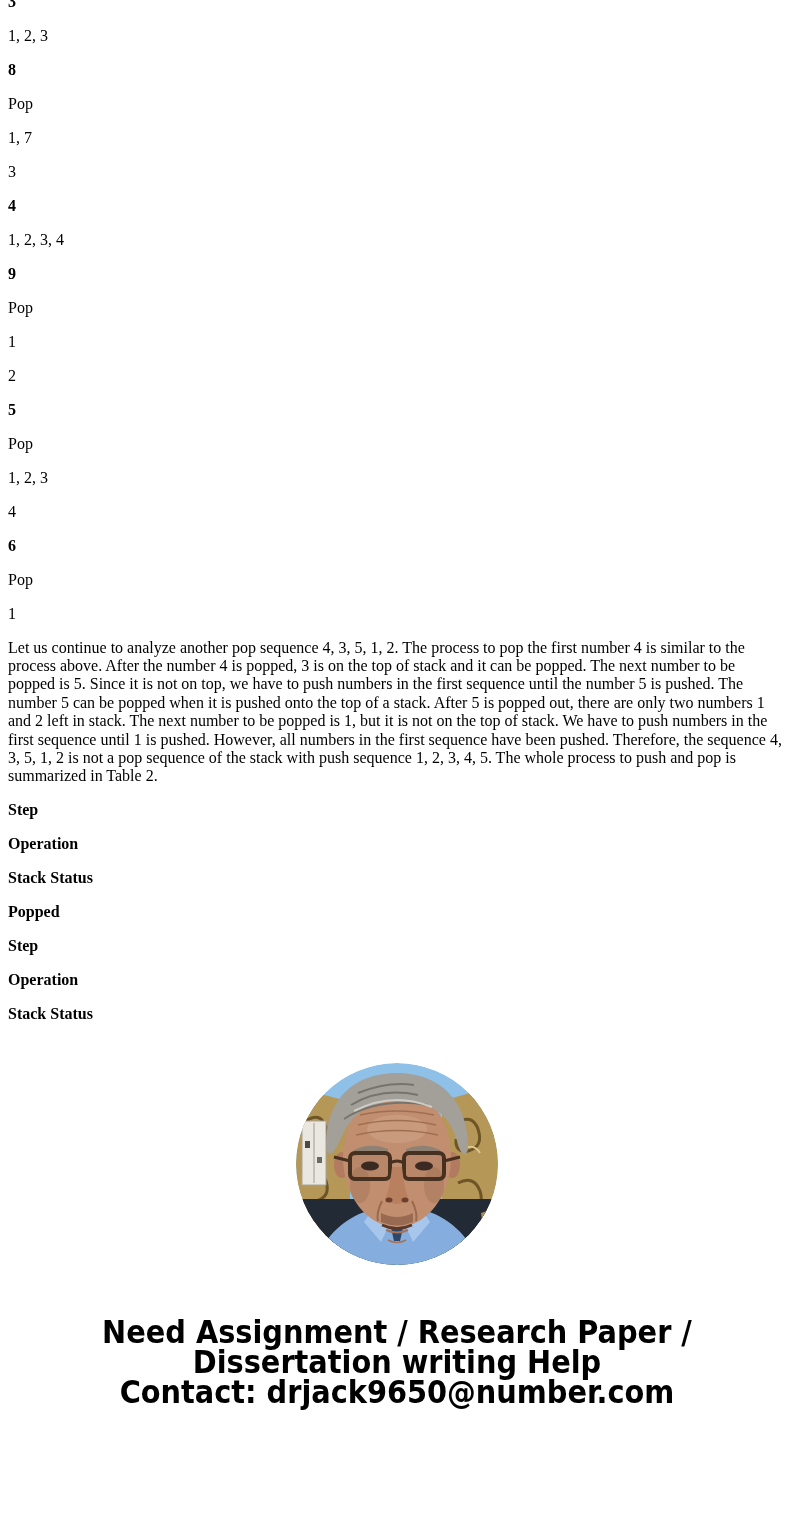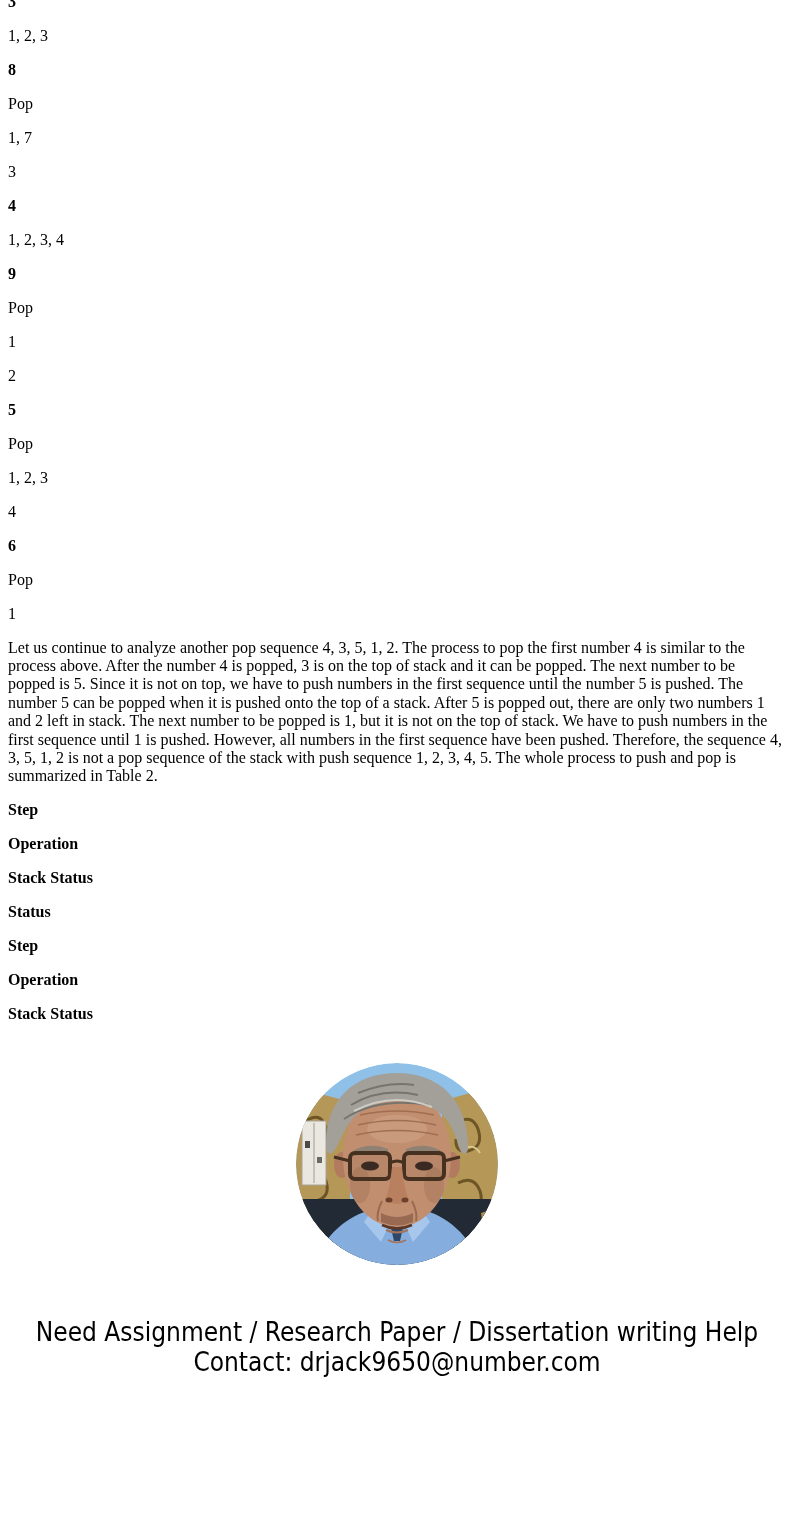--- a/index.html
+++ b/index.html
@@ -39,22 +39,22 @@
   }
   .avatar-wrap svg {
     display: inline-block;
     border-radius: 50%;
   }
   .footer {
     margin-top: 52px;
     text-align: center;
     font-family: "DejaVu Sans", "Liberation Sans", sans-serif;
     font-stretch: condensed;
-    font-weight: 400;
-    font-size: 26px;
+    font-weight: 700;
+    font-size: 32px;
     line-height: 30px;
     color: #000000;
   }
   .footer .footer-line {
     margin: 0 10px;
   }
 </style>
 </head>
 <body>
 
@@ -77,21 +77,21 @@
       <p>Pop</p>
       <p>1, 2, 3</p>
       <p>4</p>
       <p><strong>6</strong></p>
       <p>Pop</p>
       <p>1</p>
       <p>Let us continue to analyze another pop sequence 4, 3, 5, 1, 2. The process to pop the first number 4 is similar to the process above. After the number 4 is popped, 3 is on the top of stack and it can be popped. The next number to be popped is 5. Since it is not on top, we have to push numbers in the first sequence until the number 5 is pushed. The number 5 can be popped when it is pushed onto the top of a stack. After 5 is popped out, there are only two numbers 1 and 2 left in stack. The next number to be popped is 1, but it is not on the top of stack. We have to push numbers in the first sequence until 1 is pushed. However, all numbers in the first sequence have been pushed. Therefore, the sequence 4, 3, 5, 1, 2 is not a pop sequence of the stack with push sequence 1, 2, 3, 4, 5. The whole process to push and pop is summarized in Table 2.</p>
       <p><strong>Step</strong></p>
       <p><strong>Operation</strong></p>
       <p><strong>Stack Status</strong></p>
-      <p><strong>Status</strong></p>
+      <p><strong>Popped</strong></p>
       <p><strong>Step</strong></p>
       <p><strong>Operation</strong></p>
       <p><strong>Stack Status</strong></p>
     </div>
 
   <div class="avatar-wrap">
     <svg width="202" height="202" viewBox="0 0 202 202" aria-hidden="true">
       <defs>
         <clipPath id="circleClip">
             <circle cx="101" cy="101" r="101"></circle>

